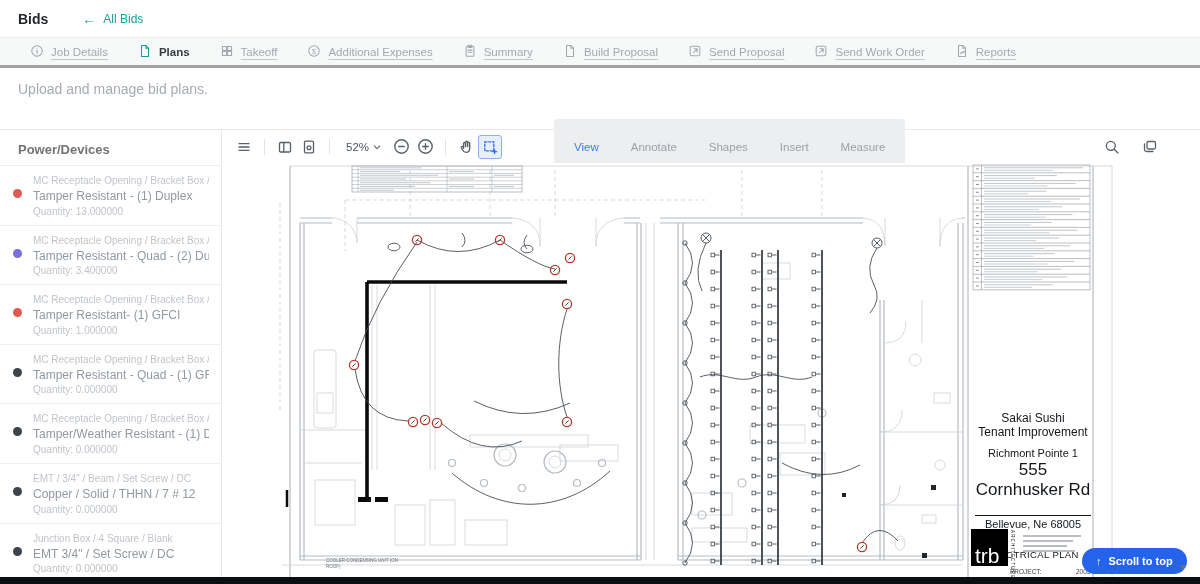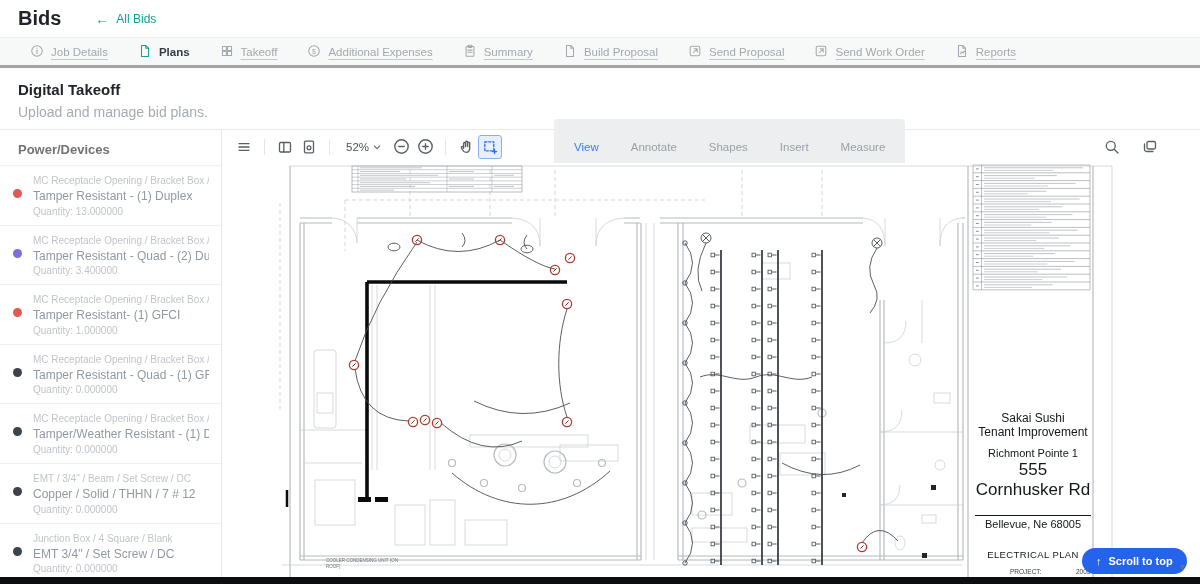--- a/index.html
+++ b/index.html
@@ -2,21 +2,21 @@
 <html><head>
 <meta charset="utf-8">
 <style>
   * { box-sizing: border-box; margin: 0; padding: 0; }
   html,body { width:1200px; height:584px; overflow:hidden; background:#fff;
     font-family:"Liberation Sans", sans-serif; color:#20252c; }
 
   
   .topbar { height:38px; display:flex; align-items:center; padding:0 18px;
     border-bottom:1px solid #ebedef; background:#fff; }
-  .app-title { font-size:20px; font-weight:700; color:#1f242b; }
+  .app-title { font-size:14px; font-weight:700; color:#1f242b; }
   .back-link { margin-left:34px; display:flex; align-items:center; gap:7px;
     color:#14a098; font-size:12px; text-decoration:none; cursor:pointer; }
   .back-link .arr { font-size:14px; line-height:1; }
 
   
   .tabs { height:30px; background:#f7f8f8; border-bottom:3px solid #a3a3a3;
     display:flex; align-items:center; padding:0 30px; gap:30px; }
   .tab { display:flex; align-items:center; gap:7px; font-size:11.5px;
     color:#a3a9b1; cursor:pointer; white-space:nowrap; }
   .tab svg { stroke:currentColor; }
@@ -169,21 +169,20 @@
       <span><svg width="14" height="14" viewBox="0 0 16 16" fill="none" stroke-width="1.2" stroke-linecap="round" stroke-linejoin="round">
           <path d="M4 1.8h5l3 3v9.4H4z"></path>
           <path d="M9 1.8v3h3"></path>
           <path d="M6 11l1.8-1.8 1.4 1 1.9-2.3"></path>
         </svg></span>
       <span class="t-label">Reports</span>
     </a>
   </nav>
 
 <section class="page-head">
-  <h1>Digital Takeoff</h1>
   <p>Upload and manage bid plans.</p>
 </section>
 
 <div class="workspace">
   <aside class="sidebar">
     <h2>Power/Devices</h2>
     <div id="sidebar-items">
         <div class="s-item">
           <span class="dot" style="background: rgb(225, 90, 79);"></span>
           <div class="s-cat">MC Receptacle Opening / Bracket Box / Snap In / DC</div>
@@ -679,20 +678,32 @@
 
       <div class="titleblock">
         <div class="tb-client">Sakai Sushi</div>
         <div class="tb-project">Tenant Improvement</div>
         <div class="tb-a1">Richmont Pointe 1</div>
         <div class="tb-a2">555 Cornhusker Rd</div>
         <div class="tb-a3">Bellevue, Ne 68005</div>
         <div class="tb-sheet">ELECTRICAL PLAN</div>
       </div>
 
+      <div class="trb-block">
+        <div class="trb-square">
+            <span>trb</span>
+          </div>
+        <div class="trb-vert">ARCHITECTURE</div>
+        <div class="trb-addr">
+          <i style="width:58px"></i>
+            <i style="width:50px"></i>
+            <i style="width:44px"></i>
+            <i style="width:52px"></i>
+        </div>
+      </div>
       <div class="project-row">
         <span>PROJECT:</span>
         <span>20034</span>
       </div>
       <div class="cooler-note">COOLER CONDENSING UNIT (ON ROOF)</div>
 
       <button class="scroll-top">
         <span>↑</span>
         <span>Scroll to top</span>
       </button>

